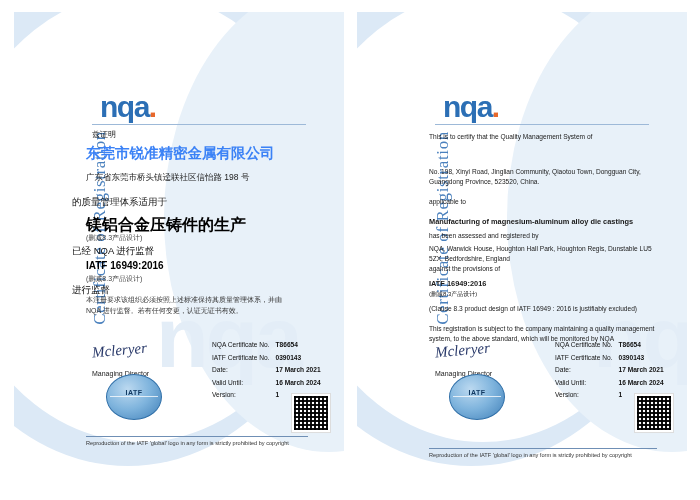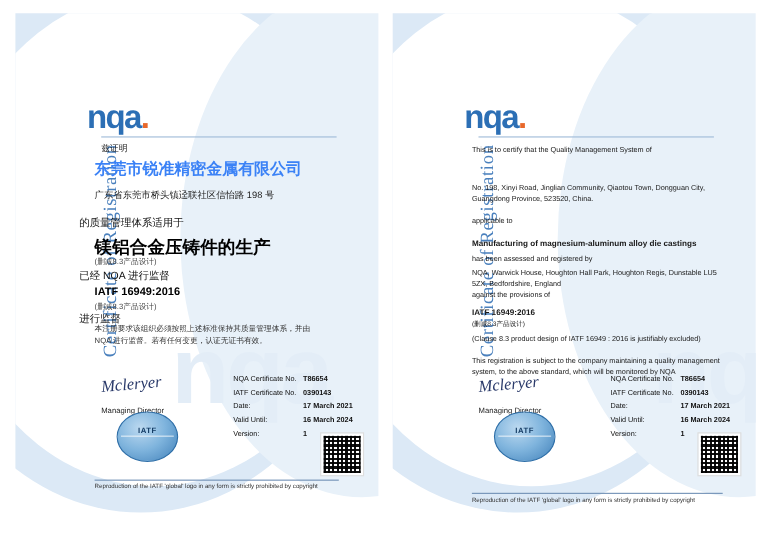--- a/index.html
+++ b/index.html
@@ -84,21 +84,21 @@
     letter-spacing: -3px;
     font-family: "Liberation Sans", sans-serif;
     user-select: none;
   }
   .wm-a { left: 142px; top: 276px; }
   .wm-b { left: 236px; top: 276px; }
 
   
   .logo {
     position: absolute;
-    left: 65px;
+    left: 86px;
     top: 78px;
     color: #2c6fb5;
     font-size: 30px;
     font-weight: bold;
     letter-spacing: -1.5px;
     font-family: "Liberation Sans", sans-serif;
   }
   .logo .dot {
     color: #e8682b;
     font-size: 30px;

